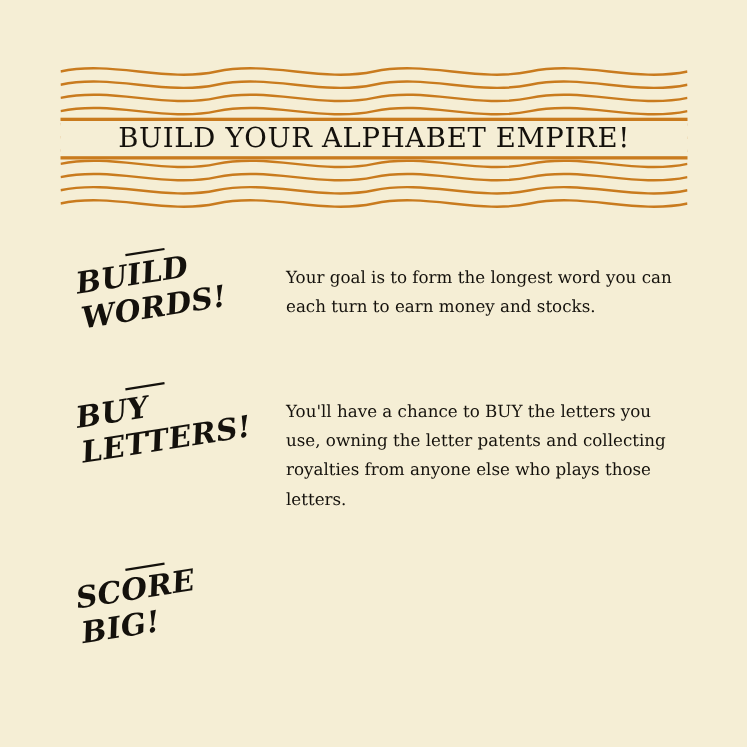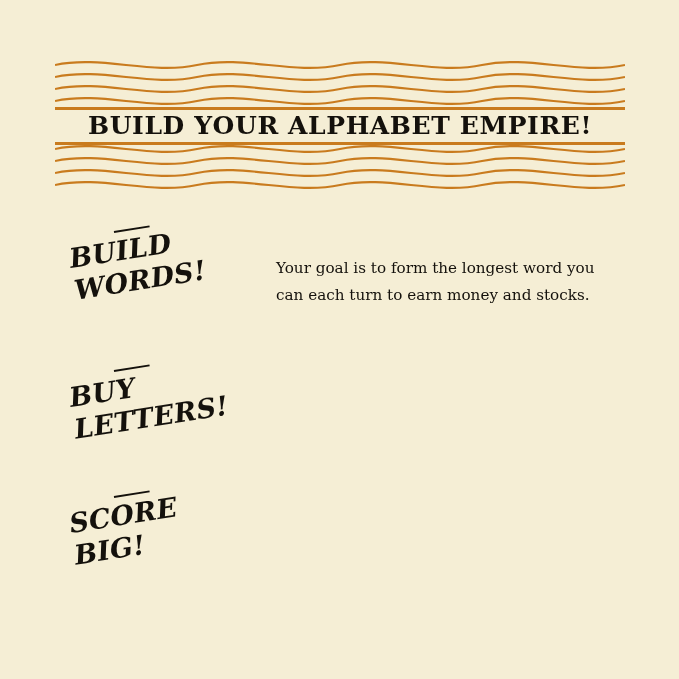--- a/index.html
+++ b/index.html
@@ -48,21 +48,21 @@
   .banner-title {
     position: absolute;
     left: 0;
     top: 52px;
     width: 570px;
     height: 38px;
     line-height: 38px;
     text-align: center;
     font-family: "DejaVu Serif", serif;
     font-size: 25px;
-    font-weight: bold;
+    font-weight: normal;
     letter-spacing: 0.6px;
     color: #14110c;
     white-space: nowrap;
   }
 
   
   .sections {
     position: absolute;
     left: 0;
     top: 225px;
@@ -109,21 +109,21 @@
   }
   .body-col {
     flex: 1 1 auto;
     padding-top: 14px;
   }
   .sec-body {
     font-family: "DejaVu Serif", serif;
     font-size: 15.2px;
     line-height: 1.75;
     color: #14110c;
-    margin: 16px;
+    margin: 0;
   }
 
   
   .section.s1 { margin-top: 0; }
   .section.s2 { margin-top: 40px; }
   .section.s3 { margin-top: 44px; }
 </style>
 </head>
 <body>
 
@@ -165,20 +165,23 @@
     </div>
 
     <div class="section s2">
       <div class="label-col">
         <div class="rule"></div>
         <div class="sec-label">
           <span>BUY</span>
           <span class="l2">LETTERS!</span>
         </div>
       </div>
+      <div class="body-col">
+        <p class="sec-body">You'll have a chance to BUY the letters you use, owning the letter patents and collecting royalties from anyone else who plays those letters.</p>
+      </div>
     </div>
 
     <div class="section s3">
       <div class="label-col">
         <div class="rule"></div>
         <div class="sec-label">
           <span>SCORE</span>
           <span class="l2">BIG!</span>
         </div>
       </div>

